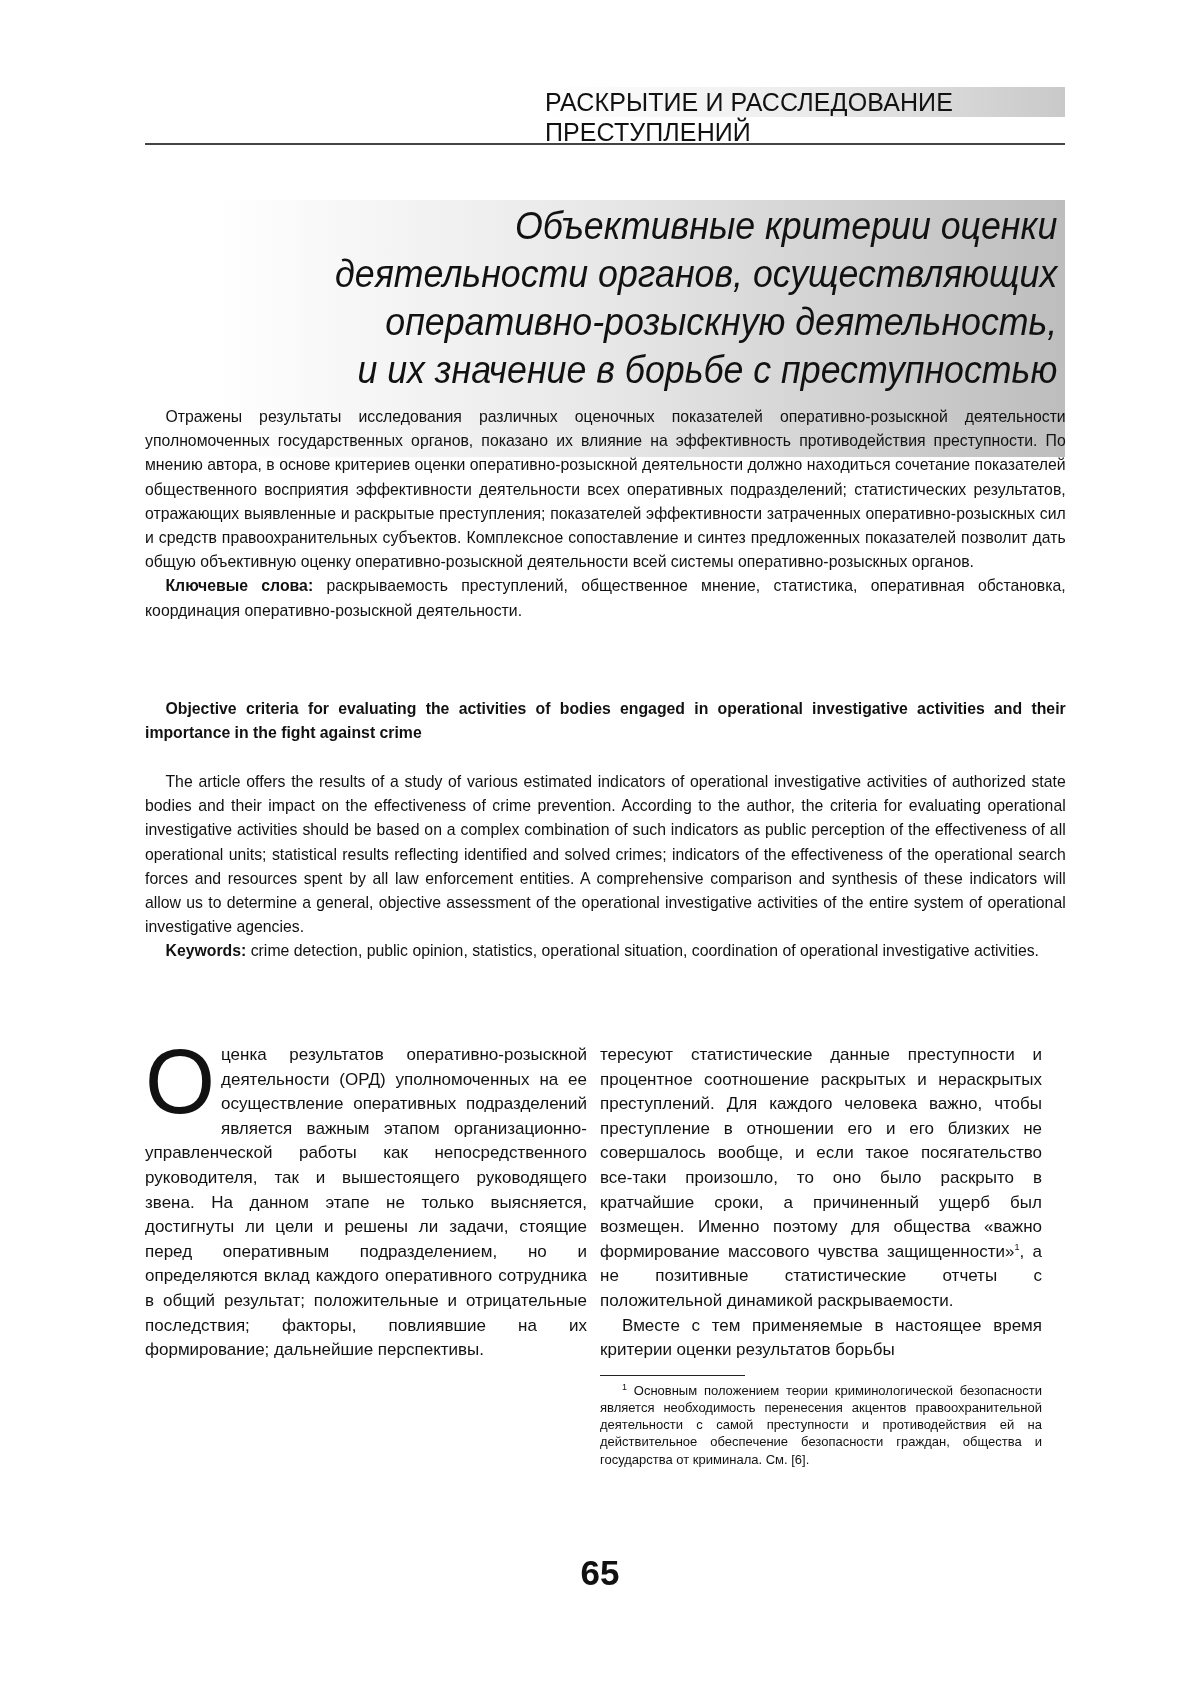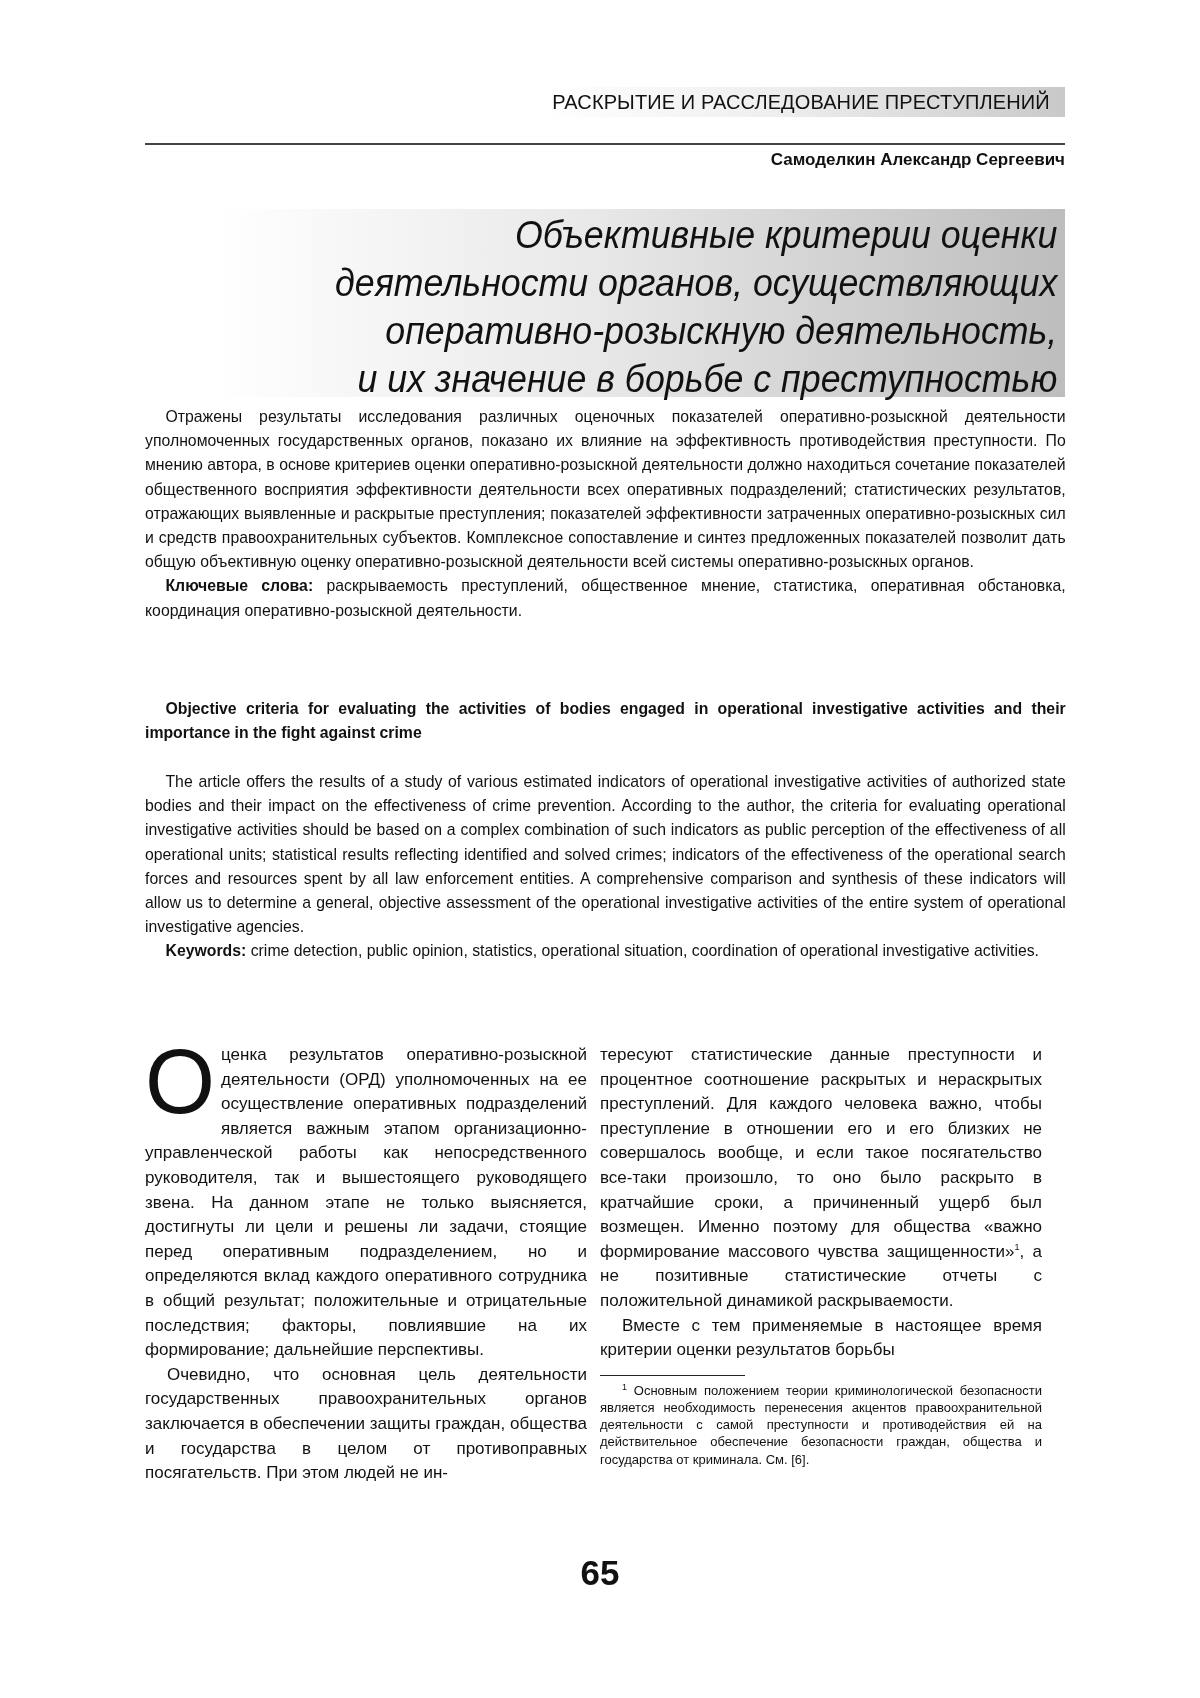--- a/index.html
+++ b/index.html
@@ -2,32 +2,32 @@
 <html><head>
 <meta charset="utf-8">
 <style>
   html, body { margin: 0; padding: 0; background: #ffffff; }
   body { width: 1200px; height: 1698px; position: relative; overflow: hidden; color: #111; }
   .page { position: absolute; left: 0; top: 0; width: 1200px; height: 1698px; }
 
   .section-header {
     position: absolute; left: 545px; top: 87px; width: 520px; height: 30px;
     background: linear-gradient(to right, #ffffff 0%, #eeeeee 45%, #c9c9c9 100%);
-    font-family: "Liberation Sans", sans-serif; font-size: 20px; line-height: 30px;
-    text-align: center; padding-right: 8px; box-sizing: border-box; color: #111; letter-spacing: 0.1px;
+    font-family: "Liberation Sans", sans-serif; font-size: 25px; line-height: 30px;
+    text-align: left; padding-right: 8px; box-sizing: border-box; color: #111; letter-spacing: 0.1px;
   }
   .rule {
     position: absolute; left: 145px; top: 143px; width: 920px; height: 2px; background: #444;
   }
   .author {
     position: absolute; left: 145px; top: 148px; width: 920px; text-align: right;
     font-family: "Liberation Sans", sans-serif; font-weight: bold; font-size: 17px; line-height: 24px;
   }
   .title-box {
-    position: absolute; left: 215px; top: 209px; width: 850px; height: 188px;
+    position: absolute; left: 215px; top: 200px; width: 850px; height: 257px;
     background: linear-gradient(to right, #ffffff 0%, #e8e8e8 45%, #bdbdbd 100%);
   }
   .title-text {
     position: absolute; right: 8px; top: 2px;
     font-family: "Liberation Sans", sans-serif; font-style: italic; font-size: 38px; line-height: 48px;
     text-align: right; color: #111; transform: scaleX(0.94); transform-origin: right top;
   }
   .title-text span { display: block; white-space: nowrap; }
 
   .abstract {
@@ -70,21 +70,20 @@
     font-family: "Liberation Sans", sans-serif; font-weight: bold; font-size: 35px; line-height: 50px;
   }
 </style>
 </head>
 <body>
 
 <div class="page">
 
   <div class="section-header">РАСКРЫТИЕ И РАССЛЕДОВАНИЕ ПРЕСТУПЛЕНИЙ</div>
   <div class="rule"></div>
-  <div class="author">Самоделкин Александр Сергеевич</div>
 
   <div class="title-box">
     <div class="title-text">
       <span>Объективные критерии оценки</span>
       <span>деятельности органов, осуществляющих</span>
       <span>оперативно-розыскную деятельность,</span>
       <span>и их значение в борьбе с преступностью</span>
     </div>
   </div>
 
@@ -95,21 +94,20 @@
 
   <div class="en-title">Objective criteria for evaluating the activities of bodies engaged in operational investigative activities and their importance in the fight against crime</div>
 
   <div class="abstract en-abstract">
     <p>The article offers the results of a study of various estimated indicators of operational investigative activities of authorized state bodies and their impact on the effectiveness of crime prevention. According to the author, the criteria for evaluating operational investigative activities should be based on a complex combination of such indicators as public perception of the effectiveness of all operational units; statistical results reflecting identified and solved crimes; indicators of the effectiveness of the operational search forces and resources spent by all law enforcement entities. A comprehensive comparison and synthesis of these indicators will allow us to determine a general, objective assessment of the operational investigative activities of the entire system of operational investigative agencies.</p>
     <p><span class="kw">Keywords:</span> <span>crime detection, public opinion, statistics, operational situation, coordination of operational investigative activities.</span></p>
   </div>
 
   <div class="col col-left">
     <p class="first"><span class="dropcap">О</span><span>ценка результатов оперативно-розыскной деятельности (ОРД) уполномоченных на ее осуществление оперативных подразделений является важным этапом организационно-управленческой работы как непосредственного руководителя, так и вышестоящего руководящего звена. На данном этапе не только выясняется, достигнуты ли цели и решены ли задачи, стоящие перед оперативным подразделением, но и определяются вклад каждого оперативного сотрудника в общий результат; положительные и отрицательные последствия; факторы, повлиявшие на их формирование; дальнейшие перспективы.</span></p>
-    <p>Очевидно, что основная цель деятельности государственных правоохранительных органов заключается в обеспечении защиты граждан, общества и государства в целом от противоправных посягательств. При этом людей не ин-</p>
   </div>
 
   <div class="col col-right">
     <p class="first"><span>тересуют статистические данные преступности и процентное соотношение раскрытых и нераскрытых преступлений. Для каждого человека важно, чтобы преступление в отношении его и его близких не совершалось вообще, и если такое посягательство все-таки произошло, то оно было раскрыто в кратчайшие сроки, а причиненный ущерб был возмещен. Именно поэтому для общества «важно формирование массового чувства защищенности»</span><span class="sup">1</span><span>, а не позитивные статистические отчеты с положительной динамикой раскрываемости.</span></p>
     <p>Вместе с тем применяемые в настоящее время критерии оценки результатов борьбы</p>
     <div class="fn-rule"></div>
     <p class="footnote"><span class="sup">1</span><span> Основным положением теории криминологической безопасности является необходимость перенесения акцентов правоохранительной деятельности с самой преступности и противодействия ей на действительное обеспечение безопасности граждан, общества и государства от криминала. См. [6].</span></p>
   </div>
 
   <div class="page-number">65</div>

